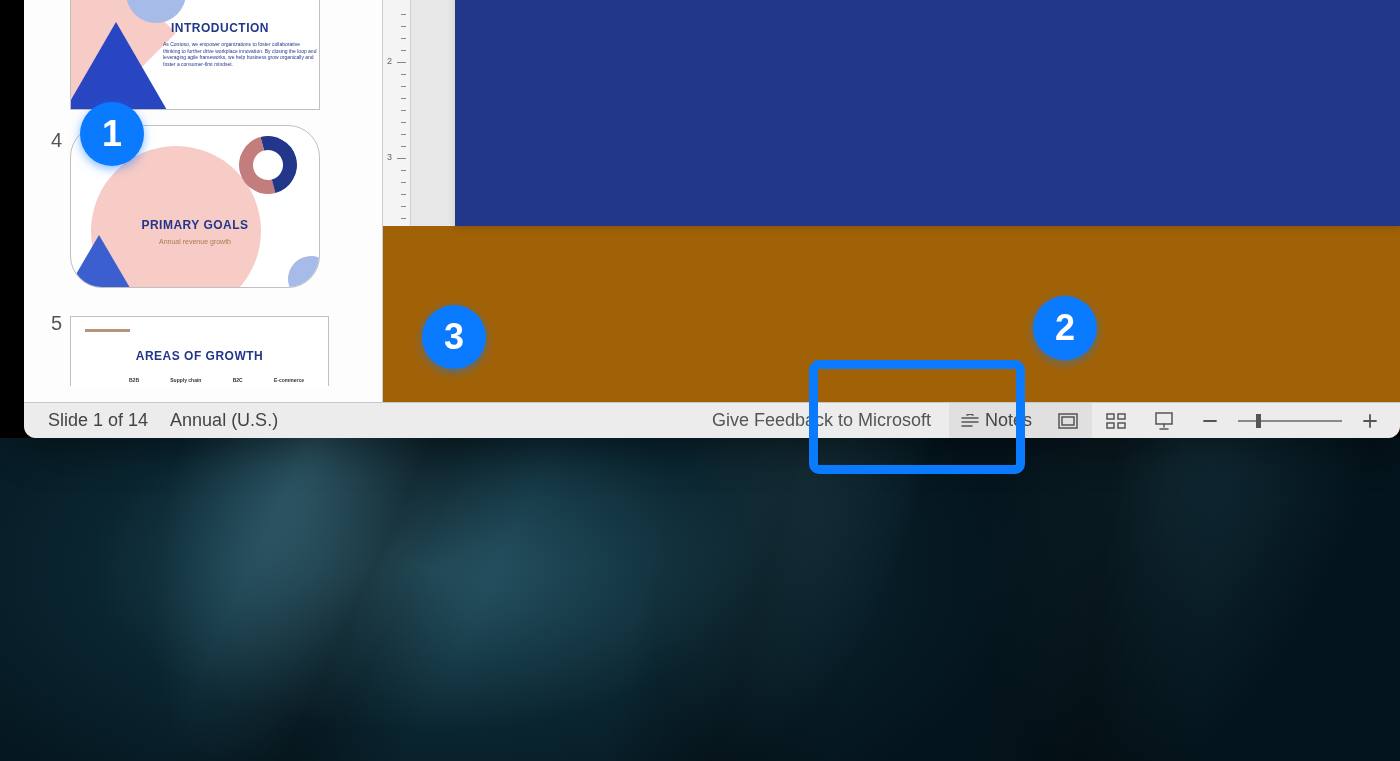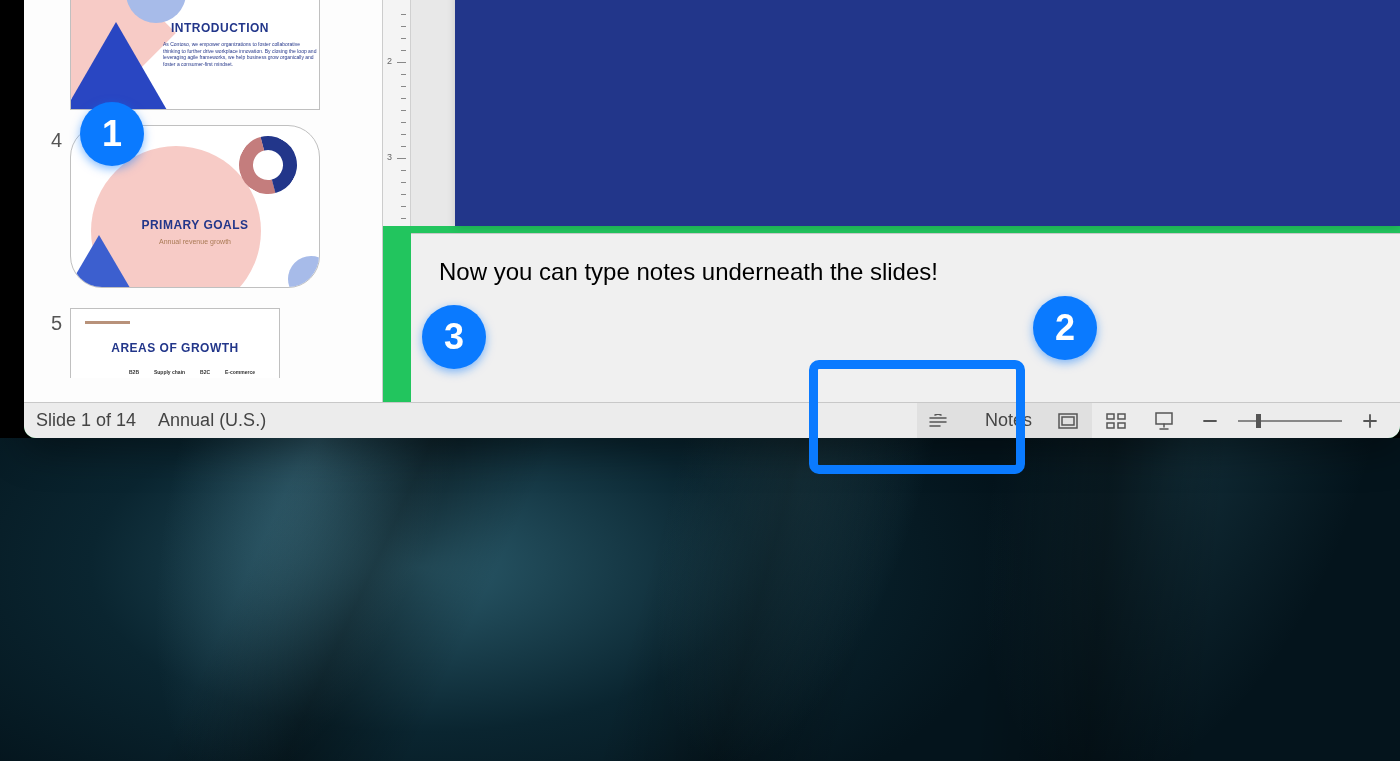--- a/index.html
+++ b/index.html
@@ -1,18 +1,18 @@
 <!DOCTYPE html>
 <html><head>
 <meta charset="utf-8">
 <style>
 * { box-sizing: border-box; margin: 0; padding: 0; }
 html, body { width: 1400px; height: 761px; overflow: hidden; font-family: -apple-system, BlinkMacSystemFont, "Segoe UI", Arial, sans-serif; background: #000; }
 
-.app-window { position: absolute; left: 24px; top: 0; width: 1376px; height: 438px; background: #22c55e; border-radius: 0 0 12px 12px; overflow: hidden; box-shadow: 0 10px 40px rgba(0,0,0,.4); }
+.app-window { position: absolute; left: 24px; top: 0; width: 1376px; height: 438px; background: #a16207; border-radius: 0 0 12px 12px; overflow: hidden; box-shadow: 0 10px 40px rgba(0,0,0,.4); }
 
 
 .sidebar { position: absolute; left: 0; top: 0; width: 359px; height: 402px; background: #fdfdfd; border-right: 1px solid #ccc; overflow: hidden; }
 .thumb-row { display: flex; }
 .thumb-num { width: 46px; display: flex; align-items: flex-start; justify-content: flex-end; padding-right: 8px; padding-top: 12px; font-size: 20px; color: #555; }
 .thumb { position: relative; border: 1px solid #c0c0c0; background: #fff; overflow: hidden; }
 
 
 .thumb3-row { height: 117px; }
 .thumb3 { margin-top: -8px; width: 250px; height: 118px; }
@@ -27,44 +27,44 @@
 .thumb4 { margin-top: 8px; width: 250px; height: 163px; border-radius: 32px; }
 .thumb4 .title { position:absolute; left:0; right:0; top:92px; text-align:center; font-size:12px; font-weight:800; color:#22368a; letter-spacing:.5px; }
 .thumb4 .sub   { position:absolute; left:0; right:0; top:112px; text-align:center; font-size:7px; color:#a97a55; }
 .thumb4 .bigcirc{ position:absolute; left:20px; top:20px; width:170px; height:170px; border-radius:50%; background:#f7cbc6; }
 .thumb4 .ring  { position:absolute; right:22px; top:10px; width:58px; height:58px; border-radius:50%; border:14px solid #22368a; border-bottom-color:#c47d7d; border-left-color:#c47d7d; transform:rotate(30deg); }
 .thumb4 .tri   { position:absolute; left:-6px; bottom:-6px; width:0; height:0; border-left:34px solid transparent; border-right:34px solid transparent; border-bottom:58px solid #3c5fcf; }
 .thumb4 .dot   { position:absolute; right:-15px; bottom:-15px; width:46px; height:46px; border-radius:50%; background:#a7bbe9; }
 
 
 .thumb5-row { height: 100px; }
-.thumb5 { margin-top: 8px; width: 210px; height: 70px; border-bottom: none; }
+.thumb5 { margin-top: 16px; width: 259px; height: 70px; border-bottom: none; }
 .thumb5 .title { position:absolute; left:0; right:0; top:32px; text-align:center; font-size:12px; font-weight:800; color:#22368a; letter-spacing:.5px; }
 .thumb5 .bar   { position:absolute; left:14px; top:12px; width:45px; height:3px; background:#b8927a; }
 .thumb5 .tbl   { position:absolute; left:58px; top:60px; right:24px; display:flex; justify-content:space-between; font-size:5px; color:#333; font-weight:700; }
 
 
 .ruler-v { position:absolute; left:359px; top:0; width:28px; height:226px; background:#f4f4f4; border-right:1px solid #d0d0d0; }
 .ruler-v .tick { position:absolute; left:18px; width:5px; height:1px; background:#888; }
 .ruler-v .tick.long { left:14px; width:9px; }
 .ruler-v .lbl { position:absolute; left:4px; font-size:9px; color:#666; }
 
 
 .canvas-wrap { position:absolute; left:387px; top:0; right:0; height:226px; background:#e8e8e8; }
 .slide-canvas { position:absolute; left:44px; top:-300px; width:945px; height:526px; background:#a7bbe9; box-shadow:0 2px 8px rgba(0,0,0,.15); overflow:hidden; }
 .slide-canvas .blue { position:absolute; left:-240px; top:-80px; width:1360px; height:900px; background:#22368a; border-radius:50% 50% 0 0 / 50% 50% 0 0; }
 
 
 .notes { position:absolute; left:387px; top:233px; right:0; height:169px; background:#f0f0f0; border-top:1px solid #c8c8c8; padding:24px 28px; font-size:24px; color:#000; }
 
 
 .statusbar { position:absolute; left:0; bottom:0; right:0; height:36px; background:#ececec; border-top:1px solid #c8c8c8; display:flex; align-items:center; font-size:18px; color:#444; }
-.statusbar .sb-left  { padding-left:12px; display:flex; gap:22px; }
+.statusbar .sb-left  { padding-left:24px; display:flex; gap:22px; }
 .statusbar .sb-right { margin-left:auto; display:flex; align-items:center; gap:0; padding-right:8px; }
-.sb-btn { height:36px; display:flex; align-items:center; justify-content:center; padding:0 12px; cursor:pointer;gap:32px; }
+.sb-btn { height:36px; display:flex; align-items:center; justify-content:center; padding:0 12px; cursor:pointer; }
 .sb-btn.icon-only { padding:0 14px; }
 .sb-btn.active { background:#e0e0e0; }
 .sb-feedback { padding-right:18px; color:#555; }
 .sb-notes-label { padding-left:6px; }
 .zoom-track { width:104px; height:2px; background:#888; margin:0 6px; position:relative; }
 .zoom-thumb { position:absolute; left:18px; top:-6px; width:5px; height:14px; background:#555; }
 
 
 svg { display:block; }
 
@@ -153,30 +153,28 @@
       <div class="tick" style="top:206px"></div>
       <div class="tick" style="top:218px"></div>
   </div>
 
   <div class="canvas-wrap">
     <div class="slide-canvas">
       <div class="blue"></div>
     </div>
   </div>
 
-  <div class="notes">
-    <span>Now you can type notes underneath the slides!</span>
-  </div>
 
   <div class="statusbar">
     <div class="sb-left">
       <span>Slide 1 of 14</span>
       <span>Annual (U.S.)</span>
     </div>
     <div class="sb-right">
+      <span class="sb-feedback">Give Feedback to Microsoft</span>
 
       <div class="sb-btn active">
         <span>
           <svg width="18" height="14" viewBox="0 0 18 14">
               <path d="M1 4h16M1 8h16M1 12h10M6 1l3-1 3 1" stroke="#555" stroke-width="1.5" fill="none" stroke-linecap="round"></path>
             </svg>
         </span>
         <span class="sb-notes-label">Notes</span>
       </div>
 

